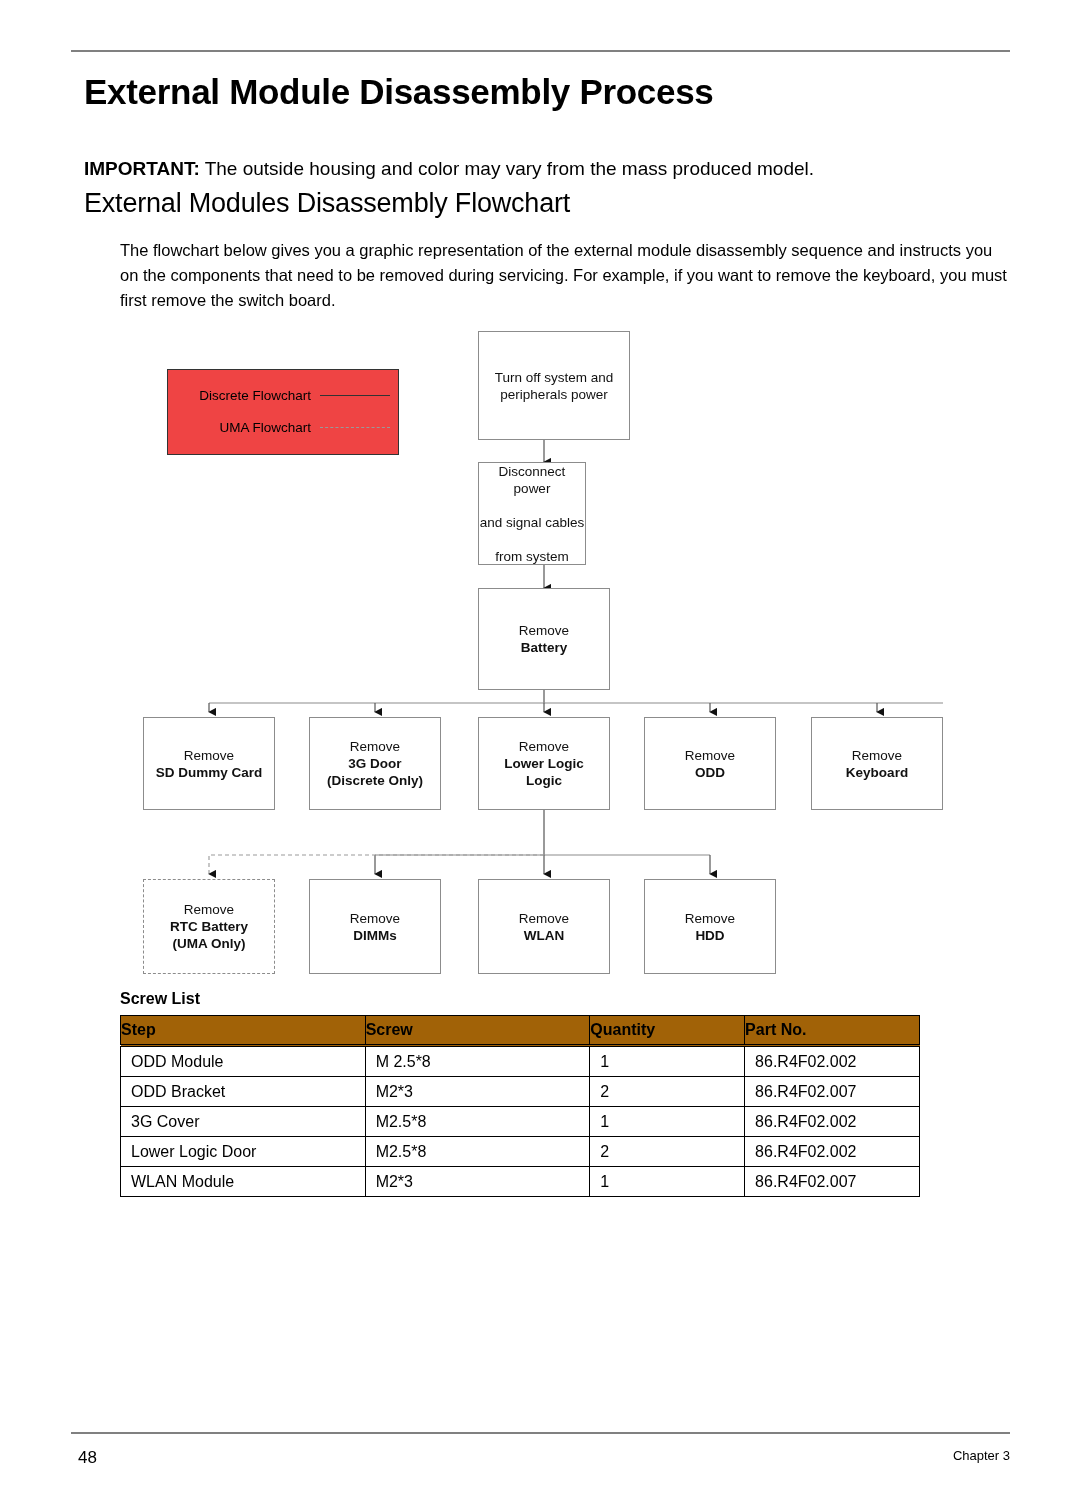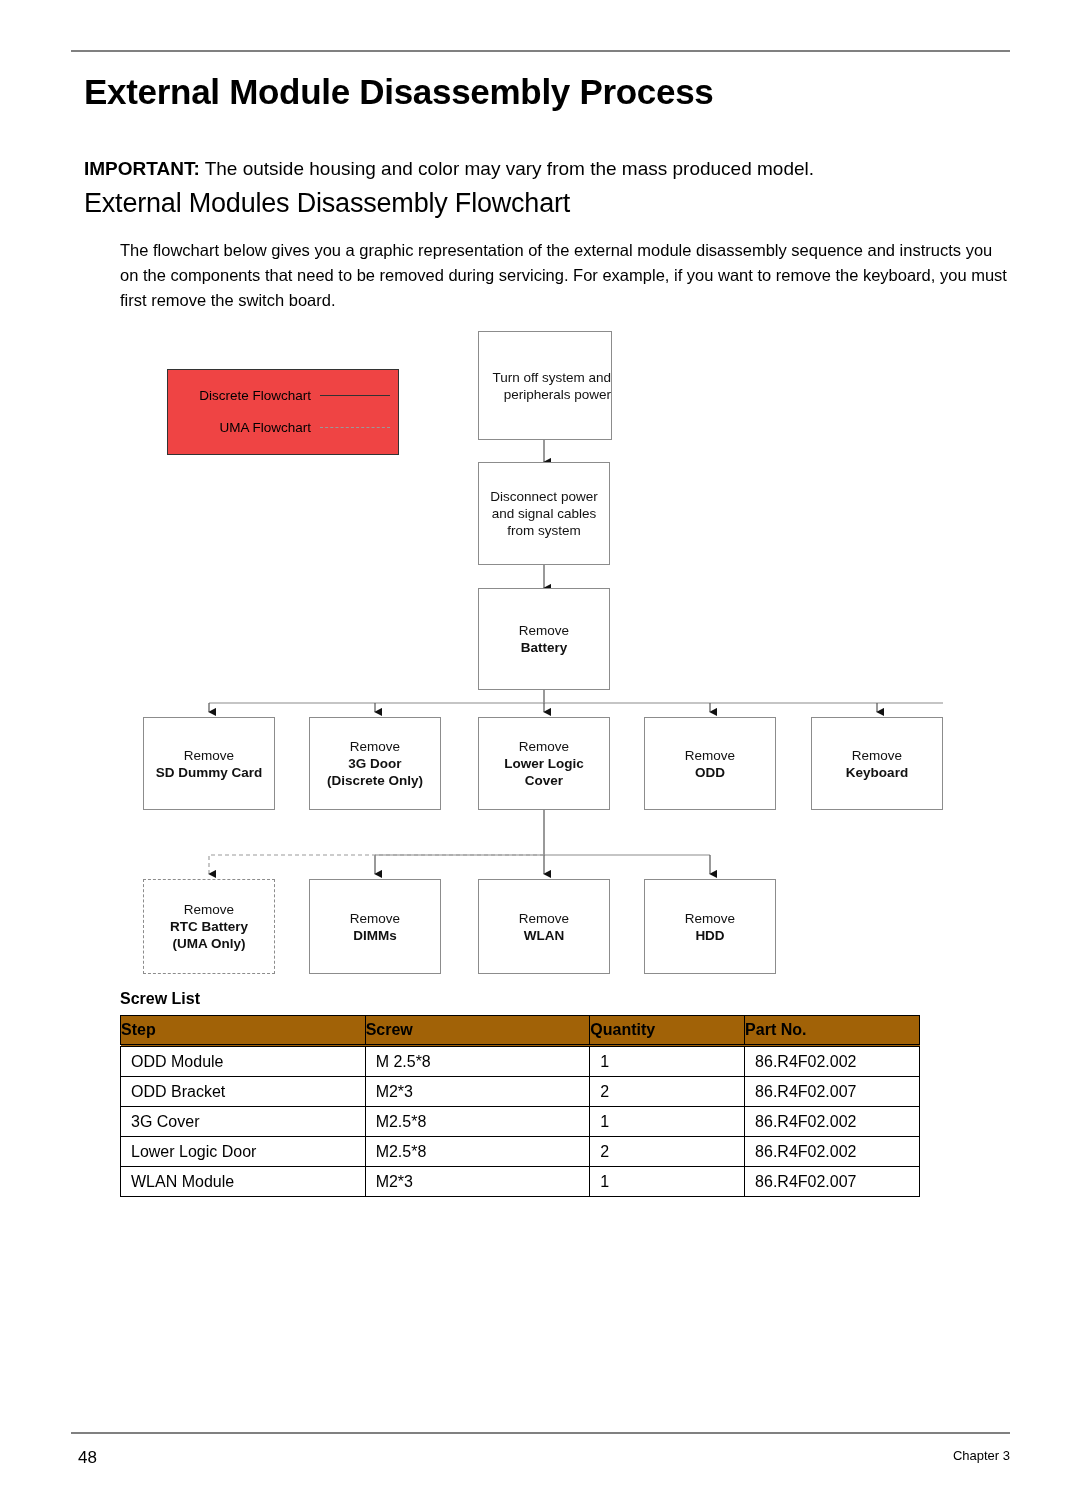--- a/index.html
+++ b/index.html
@@ -236,26 +236,26 @@
   <div class="legend-row r1">
     <span class="legend-label">Discrete Flowchart</span>
     <span class="legend-line solid"></span>
   </div>
   <div class="legend-row r2">
     <span class="legend-label">UMA Flowchart</span>
     <span class="legend-line dash"></span>
   </div>
 </div>
 
-<div class="fbox" style="left:478px; top:331px; width:134px; height:109px;align-items:flex-end;">
+<div class="fbox" style="left:478px; top:331px; width:152px; height:109px;">
   <span class="ln">Turn off system and</span>
   <span class="ln">peripherals power</span>
 </div>
 
-<div class="fbox" style="left:478px; top:462px; width:132px; height:103px;">
+<div class="fbox" style="left:478px; top:462px; width:108px; height:103px;gap:17px;">
   <span class="ln">Disconnect power</span>
   <span class="ln">and signal cables</span>
   <span class="ln">from system</span>
 </div>
 
 <div class="fbox" style="left:478px; top:588px; width:132px; height:102px;">
   <span class="ln">Remove</span>
   <span class="ln b">Battery</span>
 </div>
 
@@ -264,21 +264,21 @@
   <span class="ln b">SD Dummy Card</span>
 </div>
 <div class="fbox" style="left:309px; top:717px; width:132px; height:93px;">
   <span class="ln">Remove</span>
   <span class="ln b">3G Door</span>
   <span class="ln b">(Discrete Only)</span>
 </div>
 <div class="fbox" style="left:478px; top:717px; width:132px; height:93px;">
   <span class="ln">Remove</span>
   <span class="ln b">Lower Logic</span>
-  <span class="ln b">Cover</span>
+  <span class="ln b">Logic</span>
 </div>
 <div class="fbox" style="left:644px; top:717px; width:132px; height:93px;">
   <span class="ln">Remove</span>
   <span class="ln b">ODD</span>
 </div>
 <div class="fbox" style="left:811px; top:717px; width:132px; height:93px;">
   <span class="ln">Remove</span>
   <span class="ln b">Keyboard</span>
 </div>
 

